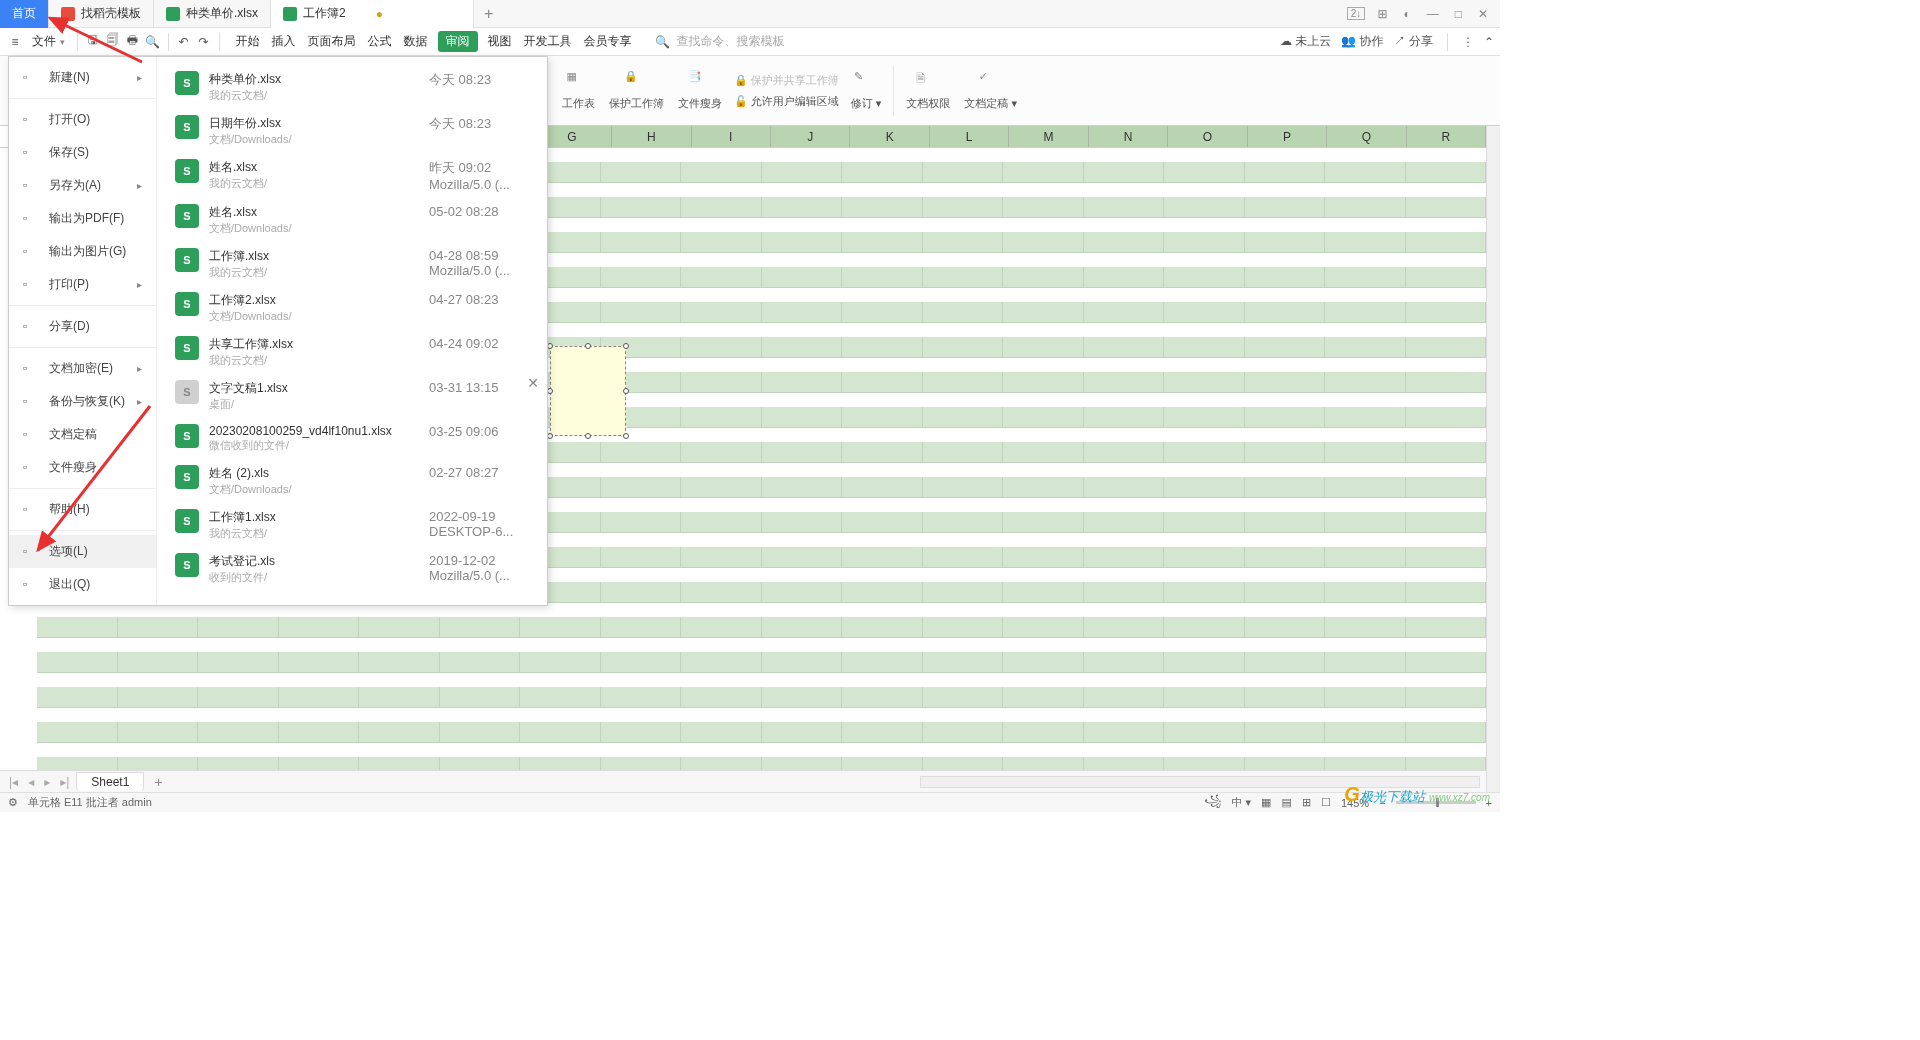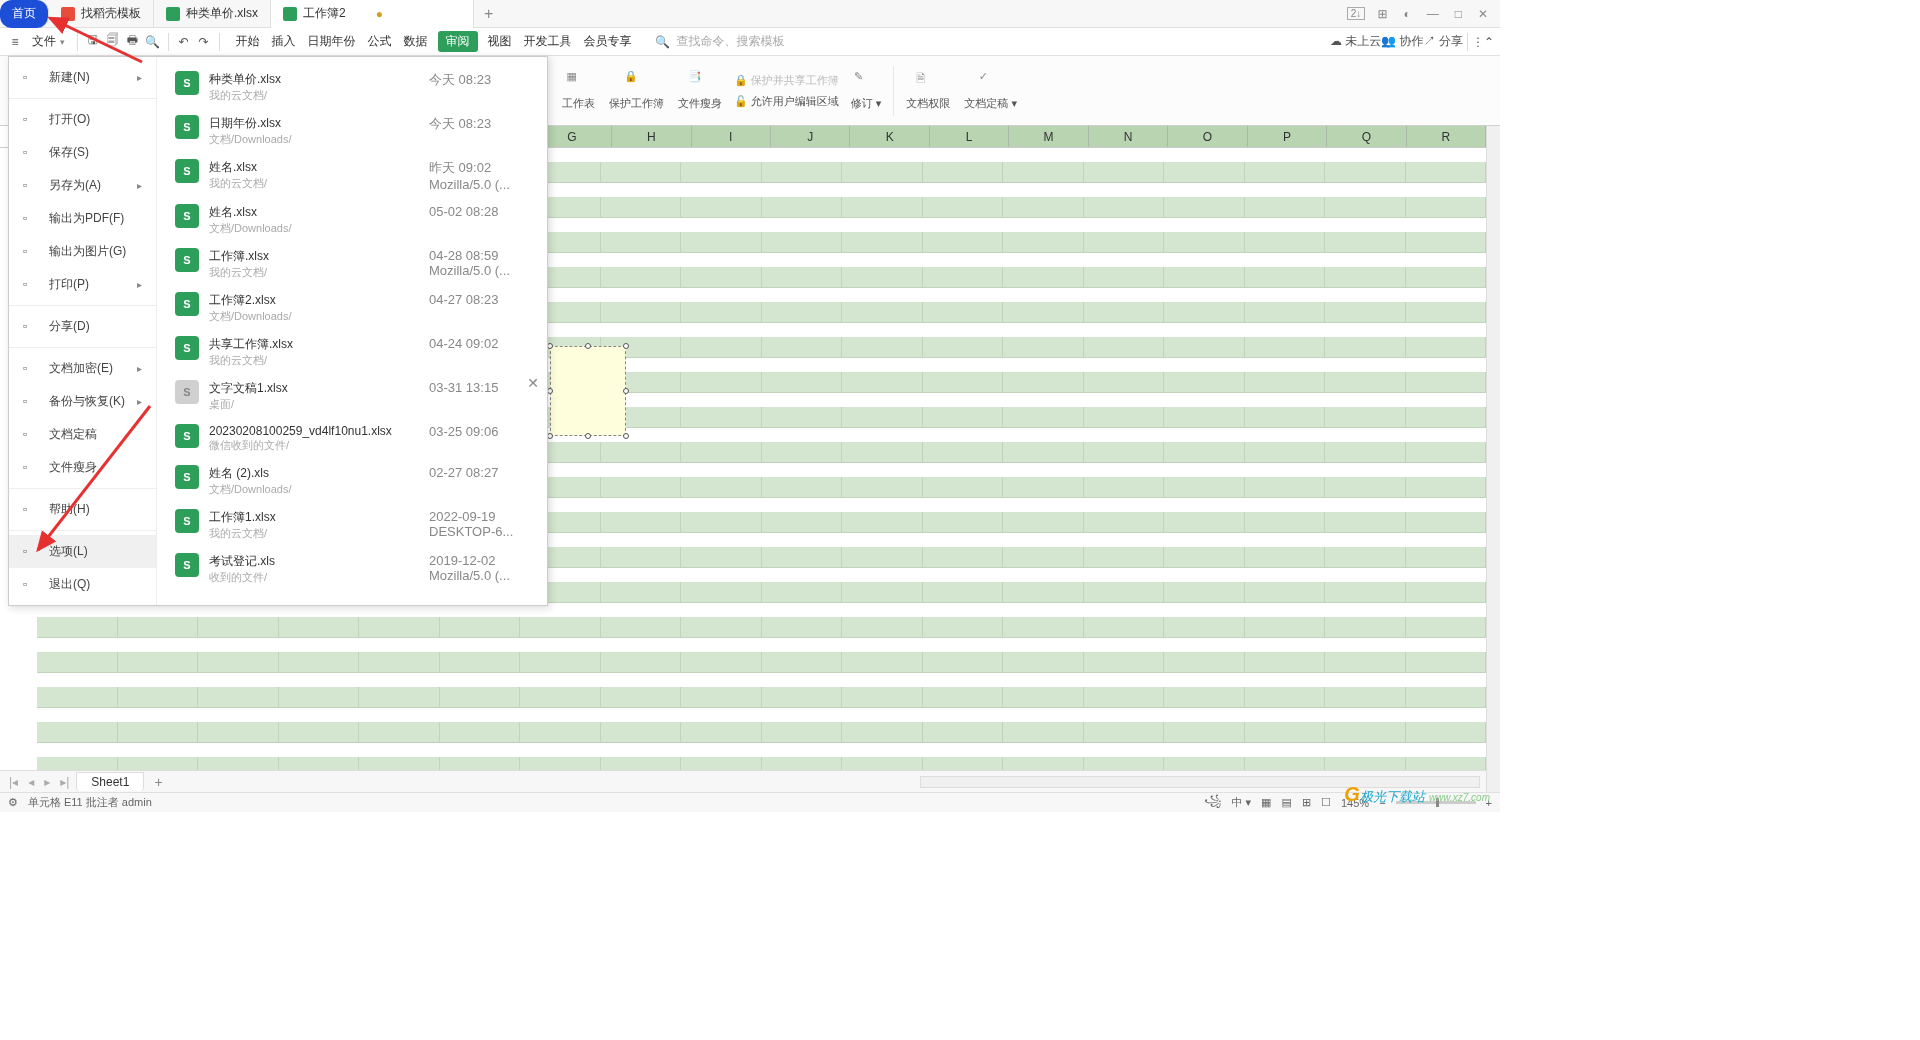--- a/index.html
+++ b/index.html
@@ -1,38 +1,38 @@
 <!DOCTYPE html>
 <html><head>
 <meta charset="utf-8">
 <style>
   * { box-sizing: border-box; margin: 0; padding: 0; }
   body { font-family: "Microsoft YaHei", Arial, sans-serif; font-size: 12px; color: #333; background: #fff; overflow: hidden; width: 1500px; height: 812px; position: relative; }
   
   
   .titlebar { height: 28px; background: #f7f7f7; display: flex; align-items: center; border-bottom: 1px solid #e0e0e0; }
   .tab { height: 28px; display: flex; align-items: center; padding: 0 12px; gap: 6px; border-right: 1px solid #e0e0e0; position: relative; }
-  .tab.home { background: #1d4ed8; color: #fff; border-radius: 12px; }
+  .tab.home { background: #3b82f6; color: #fff; }
   .tab.active { background: #fff; }
   .tab .ico { width: 14px; height: 14px; display: inline-block; }
   .tab-mod { color: #d0a020; margin-left: 24px; }
   .tab-add { padding: 0 10px; color: #888; font-size: 16px; }
   .win-controls { margin-left: auto; display: flex; gap: 8px; padding-right: 8px; align-items: center; color: #888; }
   .win-controls span { padding: 2px 4px; }
   
   
   .menubar { height: 28px; display: flex; align-items: center; padding: 0 6px; gap: 2px; border-bottom: 1px solid #e0e0e0; }
   .filebtn { display: flex; align-items: center; gap: 4px; padding: 2px 6px; }
   .mini-icon { width: 18px; height: 18px; display: inline-flex; align-items: center; justify-content: center; color: #555; }
   .menu-sep { width: 1px; height: 18px; background: #ddd; margin: 0 4px; }
   .menu-items { display: flex; gap: 8px; margin-left: 8px; }
   .menu-item { padding: 2px 2px; }
   .menu-item.active { background: #2e9e5b; color: #fff; border-radius: 3px; padding: 2px 8px; }
   .search-hint { margin-left: 20px; color: #aaa; display: flex; align-items: center; gap: 6px; }
-  .right-tools { margin-left: auto; display: flex; align-items: center; color: #555; }
+  .right-tools { margin-left: auto; display: flex; gap: 10px; align-items: center; color: #555; }
   
   
   .ribbon { height: 70px; border-bottom: 1px solid #d0d0d0; display: flex; align-items: center; padding-left: 556px; gap: 2px; background: #fcfcfc; }
   .ribbon-grp { display: flex; flex-direction: column; align-items: center; font-size: 11px; color: #555; padding: 0 6px; gap: 2px; }
   .ribbon-ic { width: 24px; height: 24px; color: #888; }
   .ribbon-sep { width: 1px; height: 50px; background: #e8e8e8; margin: 0 4px; }
   
   
   .sheet { position: absolute; top: 126px; left: 0; right: 14px; bottom: 42px; background: #fff; display: flex; flex-direction: column; }
   .col-headers { display: flex; height: 22px; border-bottom: 1px solid #ccc; background: #b8d4b0; }
@@ -134,21 +134,21 @@
   <span class="mini-icon">🗐</span>
   <span class="mini-icon">🖶</span>
   <span class="mini-icon">🔍</span>
   <span class="menu-sep"></span>
   <span class="mini-icon">↶</span>
   <span class="mini-icon">↷</span>
   <span class="menu-sep"></span>
   <div class="menu-items">
     <span class="menu-item">开始</span>
     <span class="menu-item">插入</span>
-    <span class="menu-item">日期年份</span>
+    <span class="menu-item">页面布局</span>
     <span class="menu-item">公式</span>
     <span class="menu-item">数据</span>
     <span class="menu-item active">审阅</span>
     <span class="menu-item">视图</span>
     <span class="menu-item">开发工具</span>
     <span class="menu-item">会员专享</span>
   </div>
   <div class="search-hint">
     <span>🔍</span>
     <span>查找命令、搜索模板</span>

